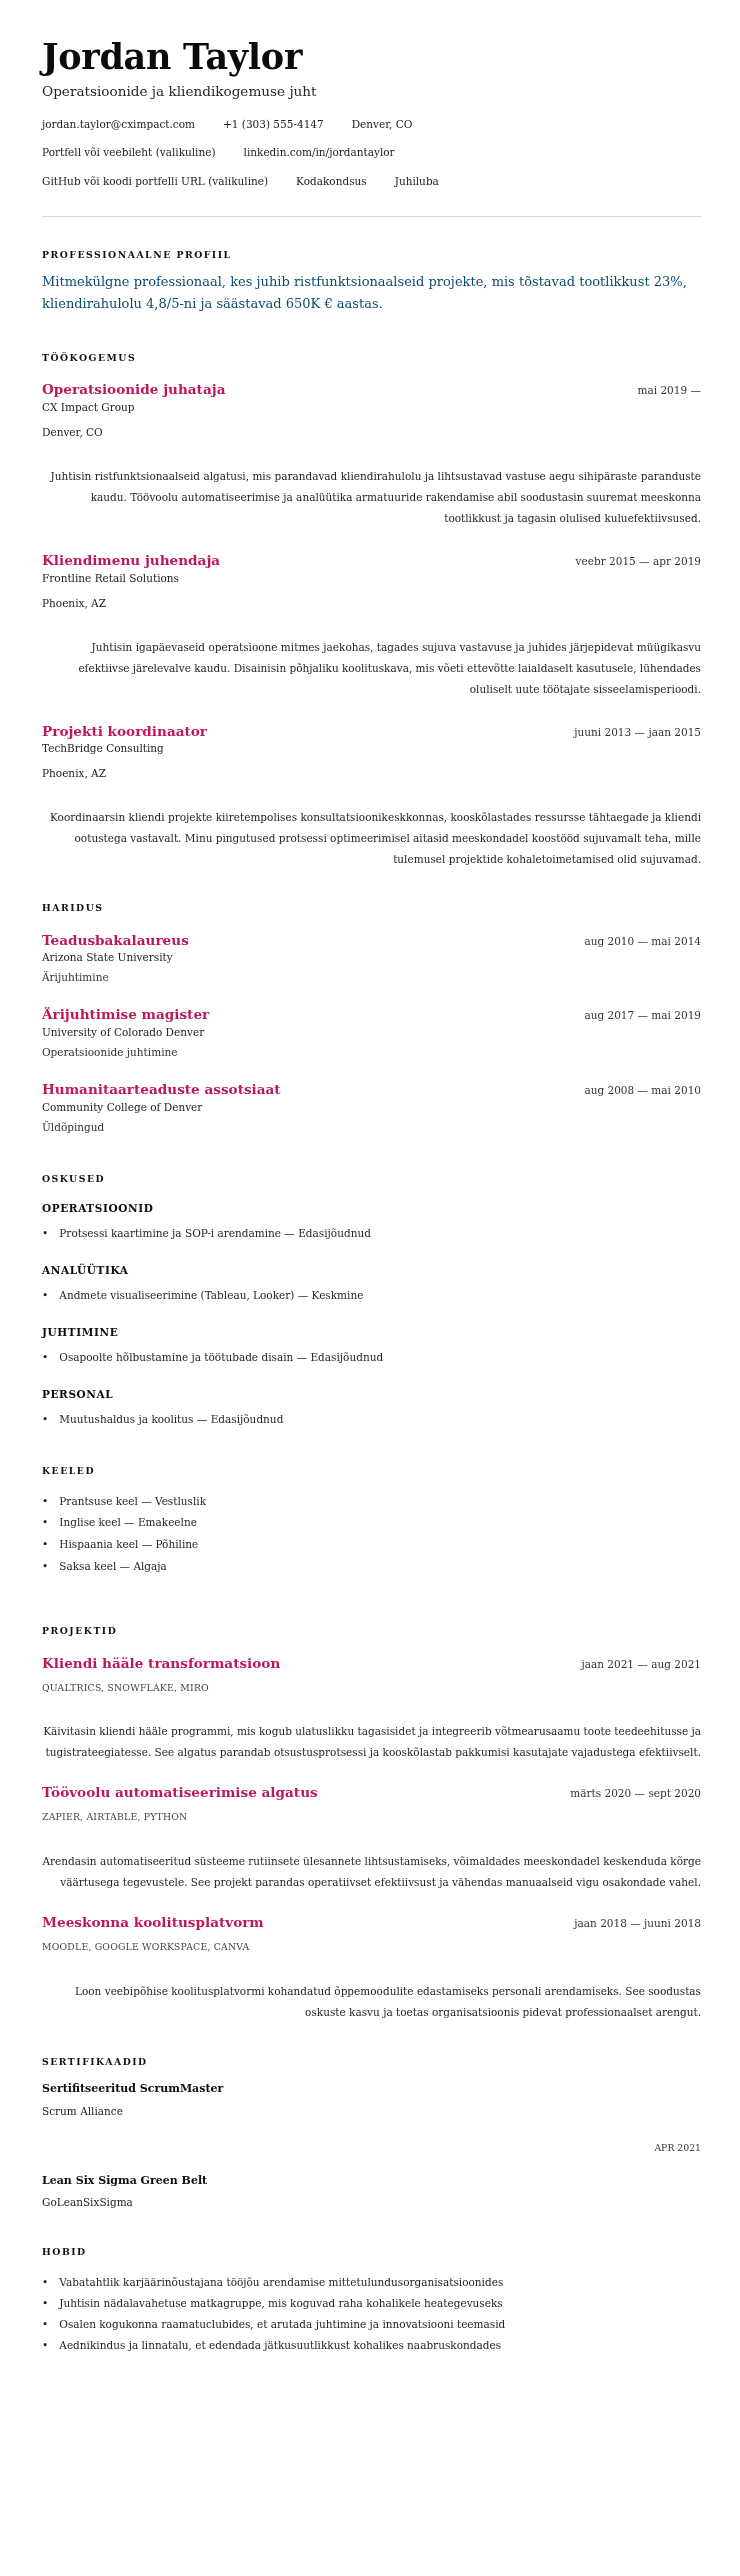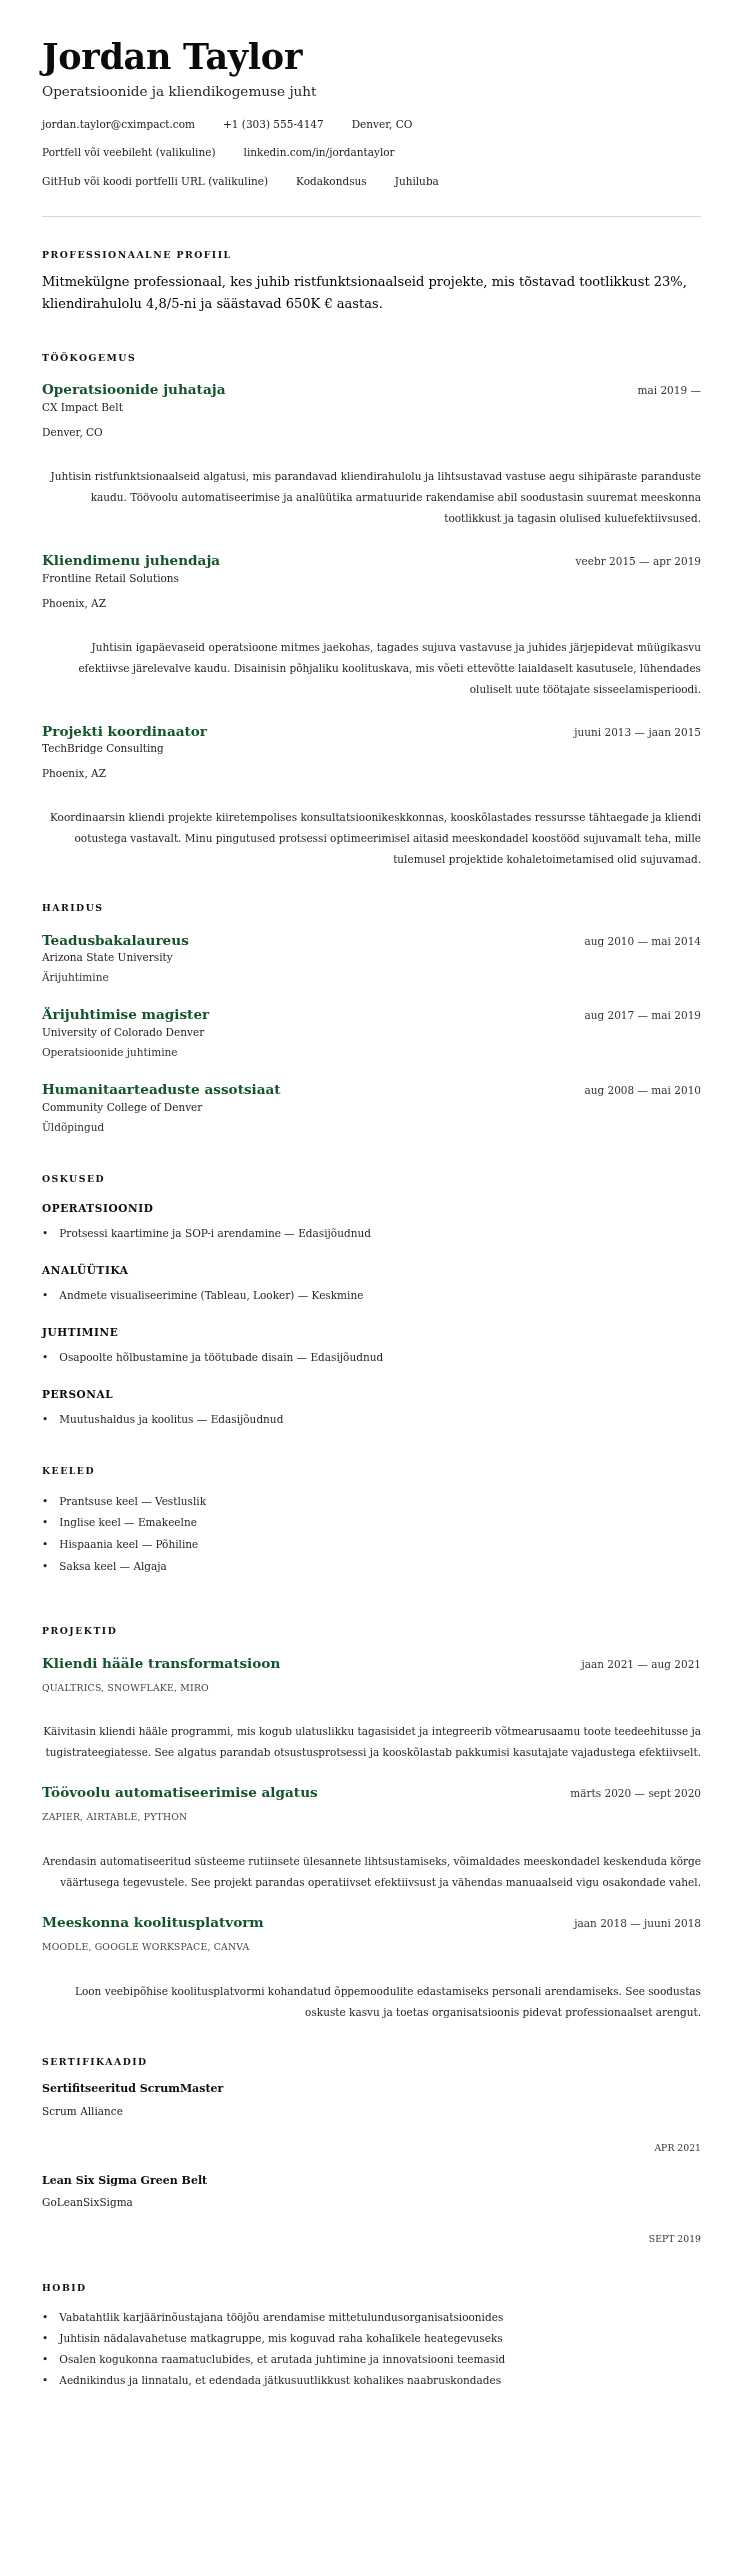--- a/index.html
+++ b/index.html
@@ -13,25 +13,25 @@
 
   .name { font-size: 35px; font-weight: bold; color: #0b0b0b; line-height: 41px; letter-spacing: -0.3px; }
   .headline { font-size: 13.6px; color: #1f2328; margin-top: 5px; line-height: 18.5px; }
   .contact-row { display: flex; gap: 28px; font-size: 10.5px; line-height: 13.6px; color: #222; }
   .contact-row.r1 { margin-top: 17.3px; }
   .contact-row.r2, .contact-row.r3 { margin-top: 15px; }
   .rule { border: none; border-top: 1.2px solid #d6d7dc; margin-top: 27px; }
 
   .section { margin-top: 30px; }
   .section-title { font-size: 9.3px; font-weight: bold; letter-spacing: 1.5px; text-transform: uppercase; color: #111; line-height: 12.3px; }
-  .profile-text { margin-top: 10px; font-size: 13px; line-height: 22px; color: #000000; }
+  .profile-text { margin-top: 10px; font-size: 13px; line-height: 22px; color: #0c4a6e; }
 
   .entry { margin-top: 16px; }
   .entry-head { display: flex; justify-content: space-between; align-items: baseline; }
-  .entry-title { font-size: 13.6px; font-weight: bold; color: #14532d; line-height: 18.5px; }
+  .entry-title { font-size: 13.6px; font-weight: bold; color: #be185d; line-height: 18.5px; }
   .entry-date { font-size: 10.5px; color: #333; white-space: nowrap; }
   .entry-org { font-size: 10.5px; color: #222; line-height: 15px; margin-top: 1.2px; }
   .entry-loc { font-size: 10.5px; color: #222; line-height: 15px; margin-top: 10px; }
   .entry-sub { font-size: 10.5px; color: #333; line-height: 15px; margin-top: 5px; }
   .entry-desc { font-size: 10.5px; color: #1f1f1f; line-height: 21px; margin-top: 26px; text-align: right; }
   .exp .entry + .entry { margin-top: 22px; }
 
   .edu .entry { margin-top: 16px; }
   .edu .entry + .entry { margin-top: 20px; }
 
@@ -86,21 +86,21 @@
     <p class="profile-text">Mitmekülgne professionaal, kes juhib ristfunktsionaalseid projekte, mis tõstavad tootlikkust 23%, kliendirahulolu 4,8/5-ni ja säästavad 650K € aastas.</p>
   </section>
 
   <section class="section exp" style="margin-top:37px">
     <h2 class="section-title">TÖÖKOGEMUS</h2>
     <div class="entry">
       <div class="entry-head">
         <div class="entry-title">Operatsioonide juhataja</div>
         <div class="entry-date">mai 2019 —</div>
       </div>
-      <div class="entry-org">CX Impact Belt</div>
+      <div class="entry-org">CX Impact Group</div>
       <div class="entry-loc">Denver, CO</div>
       <p class="entry-desc">Juhtisin ristfunktsionaalseid algatusi, mis parandavad kliendirahulolu ja lihtsustavad vastuse aegu sihipäraste paranduste kaudu. Töövoolu automatiseerimise ja analüütika armatuuride rakendamise abil soodustasin suuremat meeskonna tootlikkust ja tagasin olulised kuluefektiivsused.</p>
     </div>
     <div class="entry">
       <div class="entry-head">
         <div class="entry-title">Kliendimenu juhendaja</div>
         <div class="entry-date">veebr 2015 — apr 2019</div>
       </div>
       <div class="entry-org">Frontline Retail Solutions</div>
       <div class="entry-loc">Phoenix, AZ</div>
@@ -214,21 +214,20 @@
   <section class="section" style="margin-top:33px">
     <h2 class="section-title">SERTIFIKAADID</h2>
     <div class="cert">
       <div class="cert-name">Sertifitseeritud ScrumMaster</div>
       <div class="cert-issuer">Scrum Alliance</div>
       <div class="cert-date">APR 2021</div>
     </div>
     <div class="cert">
       <div class="cert-name">Lean Six Sigma Green Belt</div>
       <div class="cert-issuer">GoLeanSixSigma</div>
-      <div class="cert-date">SEPT 2019</div>
     </div>
   </section>
 
   <section class="section hobbies" style="margin-top:36px">
     <h2 class="section-title">HOBID</h2>
     <ul class="bullets">
       <li>Vabatahtlik karjäärinõustajana tööjõu arendamise mittetulundusorganisatsioonides</li>
       <li>Juhtisin nädalavahetuse matkagruppe, mis koguvad raha kohalikele heategevuseks</li>
       <li>Osalen kogukonna raamatuclubides, et arutada juhtimine ja innovatsiooni teemasid</li>
       <li>Aednikindus ja linnatalu, et edendada jätkusuutlikkust kohalikes naabruskondades</li>

